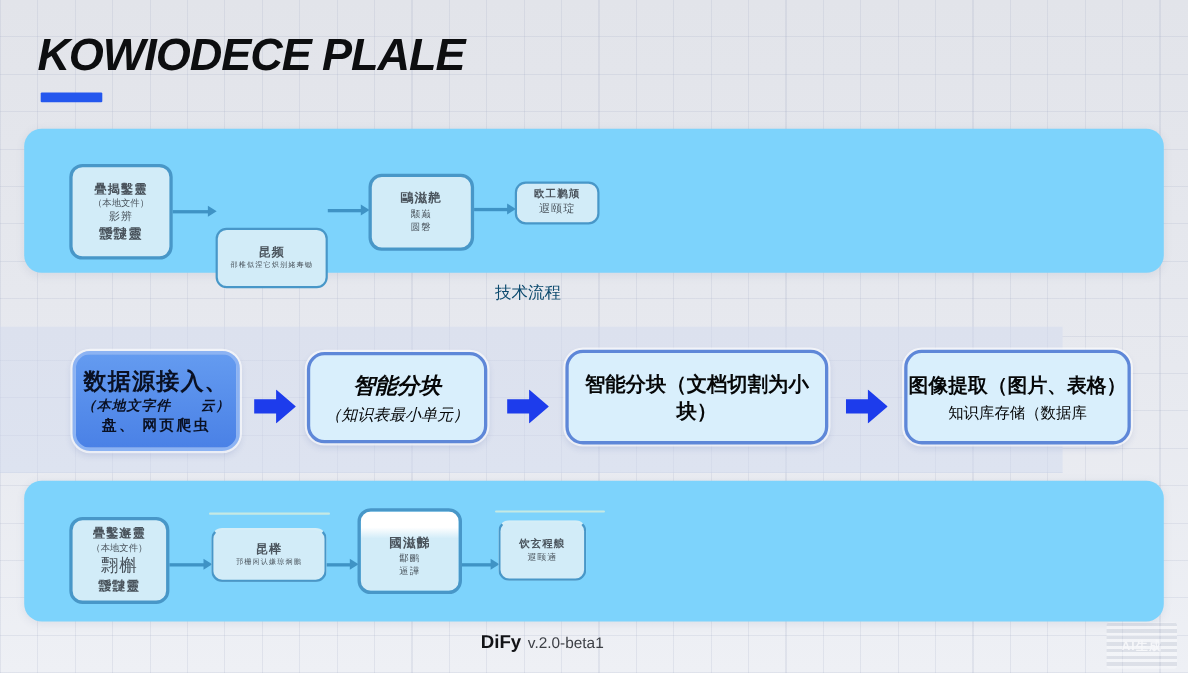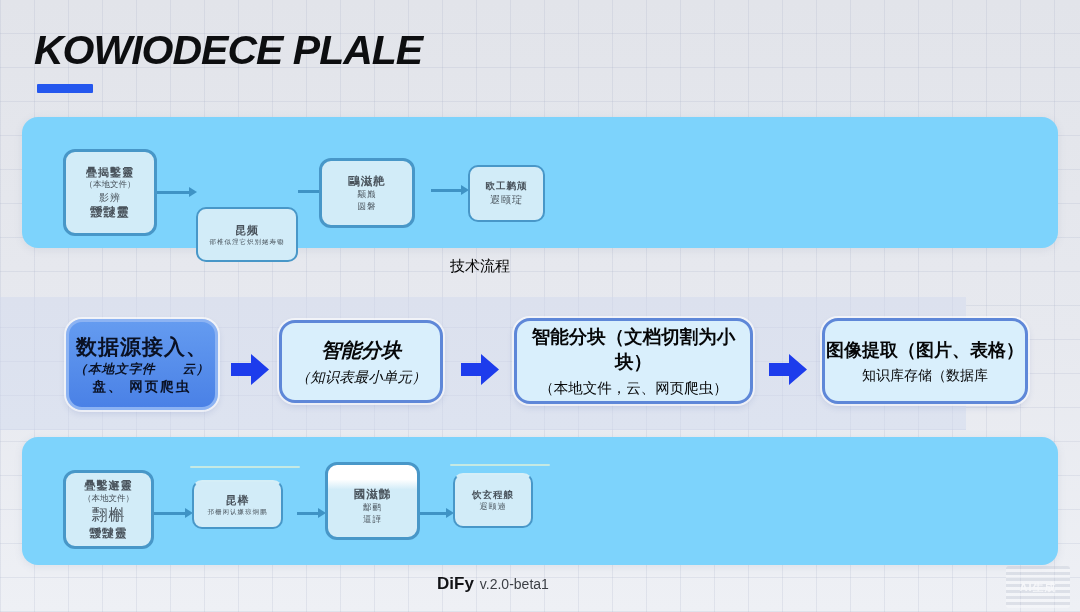--- a/index.html
+++ b/index.html
@@ -39,21 +39,21 @@
   .b{font-weight:700;}
   .conn{position:absolute;height:3px;background:#3f93c5;}
   .conn .head{
     position:absolute;right:-7px;top:-4px;width:0;height:0;
     border-left:8px solid #3f93c5;border-top:5.5px solid transparent;border-bottom:5.5px solid transparent;
   }
   .fadetop{border-top-color:rgba(215,240,245,.55);}
   .tealline{position:absolute;height:2px;background:#c5e9e3;border-radius:1px;}
 
   
-  .caption{color:#000000;font-size:15px;}
+  .caption{color:#0c4a6e;font-size:15px;}
   .caption-bottom{font-size:14px;color:#3c3f45;}
   .caption-bottom .prod{font-weight:800;font-size:17px;color:#121316;margin-right:6px;}
 
   
   .mid-band{
     left:0;top:297px;width:966px;height:133px;
     background:
       repeating-linear-gradient(90deg, rgba(150,160,195,.10) 0 1px, transparent 1px 34px),
       repeating-linear-gradient(0deg, rgba(150,160,195,.10) 0 1px, transparent 1px 34px),
       linear-gradient(180deg,#dce1ee,#dde3f0);
@@ -104,31 +104,31 @@
 
   <div class="sbox" style="left:174px;top:49px;width:102px;height:55px;border-width:2px;border-radius:10px;margin-top:41px;">
     <span class="ln b" style="font-size:11px;">昆频</span>
     <span class="ln" style="font-size:6.5px;">邵椎似涅它炽别姥寿锄</span>
   </div>
 
   <div class="conn" style="left:276px;top:73px;width:31px;">
       <span class="head"></span>
     </div>
 
-  <div class="sbox" style="left:297px;top:41px;width:96px;height:70px;">
+  <div class="sbox" style="left:313px;top:41px;width:96px;height:70px;">
     <span class="ln b" style="font-size:11.5px;">鷗滋赩</span>
     <span class="ln" style="font-size:8.5px;">颙巅</span>
     <span class="ln" style="font-size:8.5px;">圆磐</span>
   </div>
 
   <div class="conn" style="left:409px;top:72px;width:31px;">
       <span class="head"></span>
     </div>
 
-  <div class="sbox" style="left:446px;top:48px;width:77px;height:57px;border-width:2px;border-radius:10px;">
+  <div class="sbox" style="left:446px;top:48px;width:77px;height:39px;border-width:2px;border-radius:10px;">
     <span class="ln b" style="font-size:9.5px;">欧工鹣颃</span>
     <span class="ln" style="font-size:10px;">遐颐琔</span>
   </div>
 </div>
 
 <div class="abs caption" style="left:450px;top:257px;">技术流程</div>
 
 <div class="abs mid-band">
 
   <div class="mbox primary" style="left:66px;top:22px;width:152px;height:91px;">
@@ -145,21 +145,20 @@
     <span class="t1" style="font-size:20px;">智能分块</span>
     <span style="font-size:14.5px;margin-top:4px;">（知识表最小单元）</span>
   </div>
 
   <svg class="big-arrow" style="left:461px;top:57px;" viewBox="0 0 38 31">
     <polygon points="0,9 20,9 20,0 38,15.5 20,31 20,22 0,22" fill="#1d3cec"></polygon>
   </svg>
 
   <div class="mbox" style="left:514px;top:21px;width:239px;height:86px;">
     <span class="t1" style="font-size:18.5px;">智能分块（文档切割为小块）</span>
-    <span style="font-size:14.5px;margin-top:5px;">（本地文件，云、网页爬虫）</span>
   </div>
 
   <svg class="big-arrow" style="left:769px;top:57px;" viewBox="0 0 38 31">
     <polygon points="0,9 20,9 20,0 38,15.5 20,31 20,22 0,22" fill="#1d3cec"></polygon>
   </svg>
 
   <div class="mbox" style="left:822px;top:21px;width:206px;height:86px;">
     <span class="t1" style="font-size:18px;">图像提取（图片、表格）</span>
     <span style="font-size:14px;margin-top:5px;">知识库存储（数据库</span>
   </div>
@@ -172,21 +171,21 @@
     <span class="ln clear" style="font-size:8.5px;">（本地文件）</span>
     <span class="ln" style="font-size:16px;">翲槲</span>
     <span class="ln b" style="font-size:11.5px;">靉靆靈</span>
   </div>
 
   <div class="conn" style="left:132px;top:75px;width:32px;">
       <span class="head"></span>
     </div>
 
   <div class="tealline" style="left:168px;top:29px;width:110px;"></div>
-  <div class="sbox fadetop" style="left:170px;top:43px;width:91px;height:49px;border-width:2px;border-radius:10px;">
+  <div class="sbox fadetop" style="left:170px;top:43px;width:105px;height:49px;border-width:2px;border-radius:10px;">
     <span class="ln b" style="font-size:11px;">昆榉</span>
     <span class="ln" style="font-size:6.5px;">邘栅闲认嫌琼炯鹏</span>
   </div>
 
   <div class="conn" style="left:275px;top:75px;width:22px;">
       <span class="head"></span>
     </div>
 
   <div class="sbox" style="left:303px;top:25px;width:95px;height:78px;background:linear-gradient(180deg,#ffffff 0%,#ffffff 20%,#d2ecf8 34%);">
     <span class="ln b" style="font-size:11.5px;margin-top:10px;">國滋豑</span>

